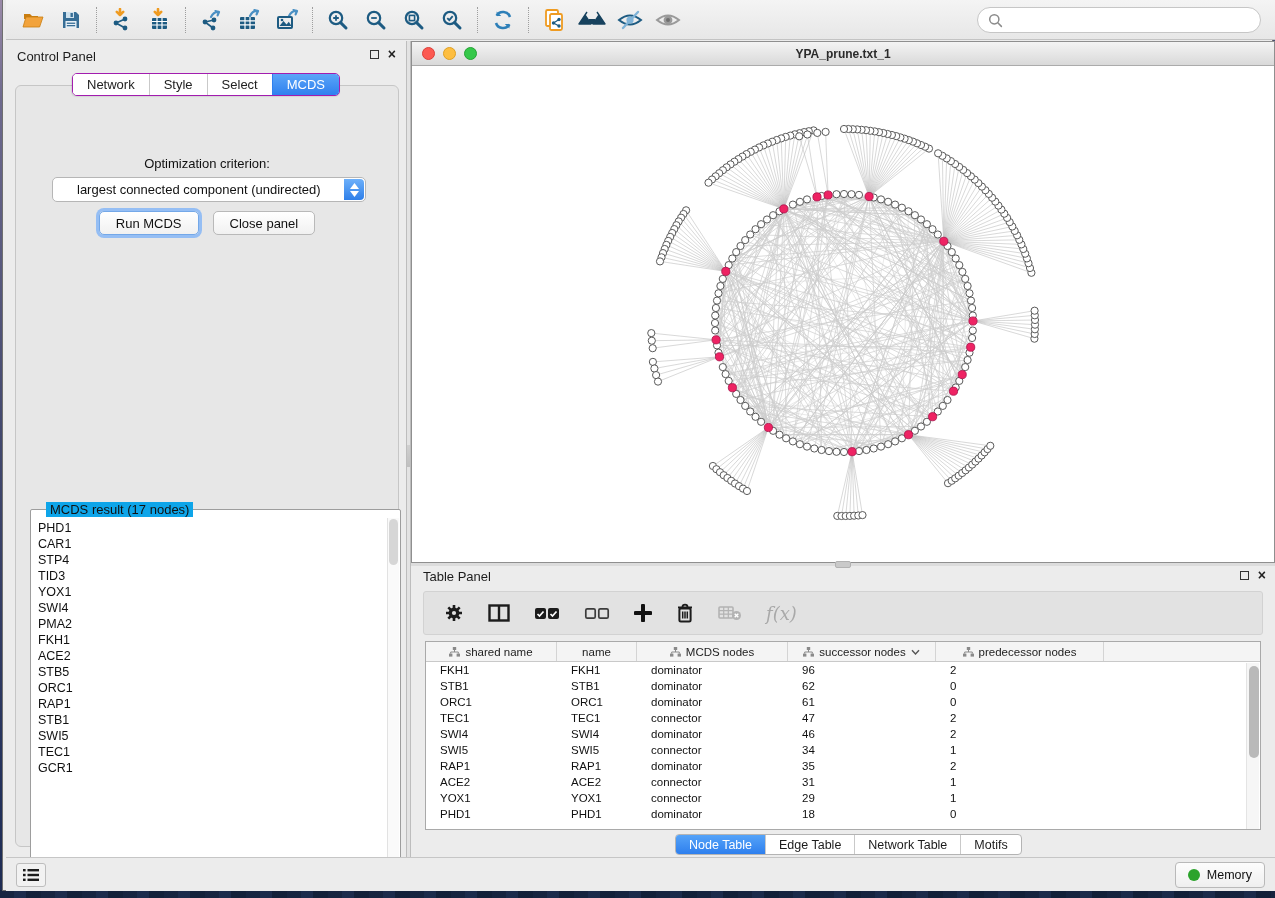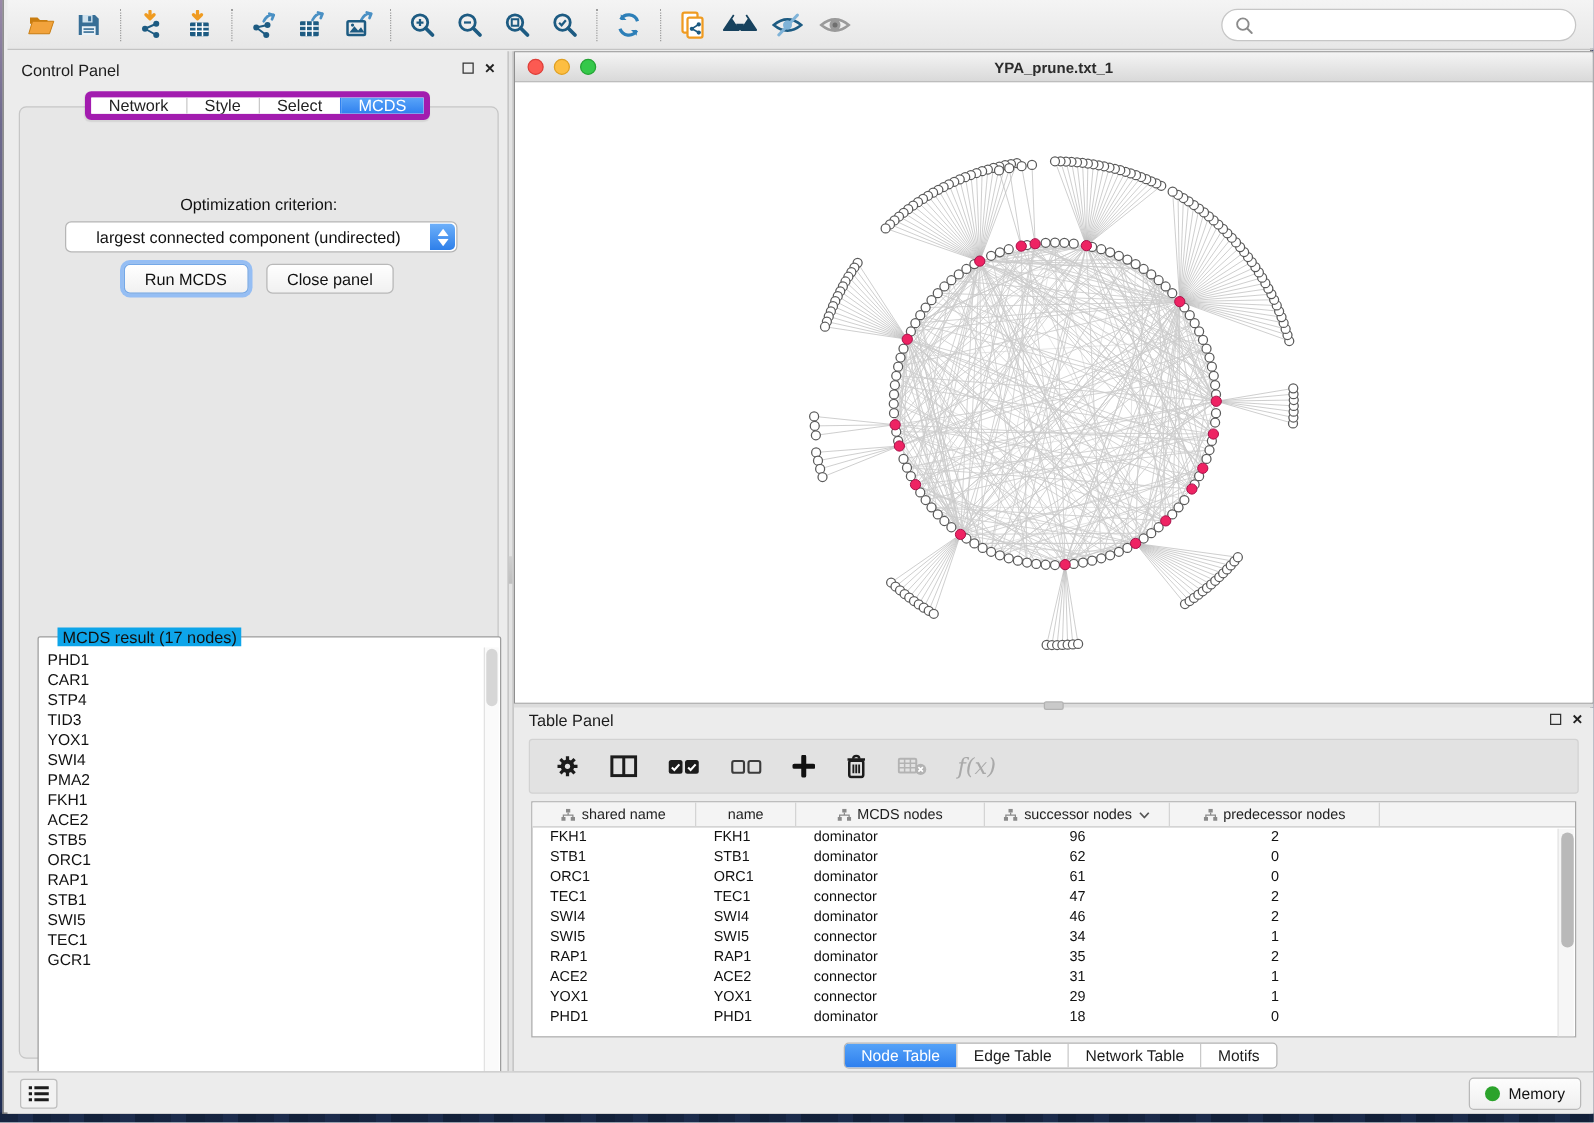--- a/index.html
+++ b/index.html
@@ -22,21 +22,21 @@
   .searchbox input { border:none; outline:none; flex:1; font-size:12px; background:transparent; margin-left:6px; }
 
   
   .cp { position:absolute; left:3px; top:41px; width:400px; height:816px; background:#ececec; z-index:4; }
   .panel-title { font-size:13px; color:#1c1c1c; }
   .wbtns { position:absolute; top:9px; right:10px; display:flex; gap:9px; align-items:center; }
   .float-ico { width:9px; height:9px; border:1.5px solid #333; display:inline-block; }
   .close-ico { font-size:14px; font-weight:bold; color:#222; line-height:9px; }
   .cp-body { position:absolute; left:9px; top:44px; width:384px; height:762px; background:#e7e7e7; border:1px solid #c6c6c6; border-radius:6px; }
   .tabrow { position:absolute; left:50%; transform:translateX(-50%); top:32px; display:flex; height:23px; z-index:6;
-    border:5px solid #a21caf; border-radius:5px; overflow:hidden; background:#fff; box-shadow:0 1px 1px rgba(0,0,0,.08); }
+    border:1px solid #a21caf; border-radius:5px; overflow:hidden; background:#fff; box-shadow:0 1px 1px rgba(0,0,0,.08); }
   .tabrow .tab { padding:0 14px; display:flex; align-items:center; font-size:13px; color:#222; background:#fff; border-left:1px solid #c9c9c9; cursor:default; }
   .tabrow .tab:first-child { border-left:none; }
   .tabrow .tab.sel { background:linear-gradient(#5aa5f8,#2f80ef); color:#fff; border-left-color:#2f80ef; }
   .opt-label { position:absolute; top:70px; width:100%; text-align:center; font-size:13px; color:#111; }
   .dropdown { position:absolute; left:36px; top:91px; width:314px; height:25px; background:#fff; border:1px solid #b6b6b6; border-radius:5px;
     display:flex; align-items:center; font-size:13px; color:#111; padding-left:24px; }
   .stepper { position:absolute; right:1px; top:1px; bottom:1px; width:20px; border-radius:0 4px 4px 0;
     background:linear-gradient(#6db0fa,#2e7fe9); display:flex; flex-direction:column; align-items:center; justify-content:center; gap:2px; }
   .stepper svg { display:block; }
   .btnrow { position:absolute; top:125px; left:0; width:100%; display:flex; justify-content:center; gap:14px; }
@@ -72,21 +72,21 @@
   .tp { position:absolute; left:408px; top:566px; width:864px; height:291px; background:#ececec; z-index:4; }
   .tp-toolbar { position:absolute; left:12px; top:25px; width:840px; height:44px; background:#e2e2e2; border:1px solid #d2d2d2; border-radius:3px;
     display:flex; align-items:center; gap:24px; padding-left:20px; }
   .tpi { display:flex; align-items:center; justify-content:center; }
   .fx { font-family:"DejaVu Serif",serif; font-style:italic; font-size:18px; color:#a9a9a9; }
   .ntable { position:absolute; left:14px; top:75px; width:836px; height:189px; background:#fff; border:1px solid #a9a9a9; }
   .thead { display:flex; height:20px; background:#f4f4f4; border-bottom:1px solid #c9c9c9; }
   .th { display:flex; align-items:center; justify-content:center; gap:5px; font-size:11.5px; color:#222; border-right:1px solid #d4d4d4; overflow:hidden; }
   .trow { display:flex; height:16px; }
   .td { font-size:11.5px; color:#111; line-height:16px; padding:0 14px; white-space:nowrap; overflow:hidden; }
-  .td.num { text-align:center; }
+  .td.num { text-align:left; }
   .tbl-scroll { position:absolute; top:21px; right:1px; width:13px; height:166px; background:#f6f6f6; border-left:1px solid #e4e4e4; }
   .tbl-scroll .thumb { position:absolute; left:1.5px; width:10px; top:3px; height:92px; background:#b9b9b9; border-radius:5px; }
   .tp-tabs { position:absolute; left:264px; top:268px; display:flex; height:21px; border:1px solid #b4b4b4; border-radius:4px; overflow:hidden; background:#fff; }
   .tp-tabs .tab { padding:0 13px; display:flex; align-items:center; font-size:12.5px; color:#1c1c1c; border-left:1px solid #c9c9c9; }
   .tp-tabs .tab:first-child { border-left:none; }
   .tp-tabs .tab.sel { background:linear-gradient(#55a3f8,#2e7fee); color:#fff; border-left-color:#2e7fee; }
 
   
   .statusbar { position:absolute; left:3px; top:857px; width:1269px; height:34px; background:#ececec; border-top:1px solid #c6c6c6; z-index:5; }
   .sb-left { position:absolute; left:10px; top:5px; width:30px; height:24px; background:#f2f2f2; border:1px solid #bdbdbd; border-radius:3px;

